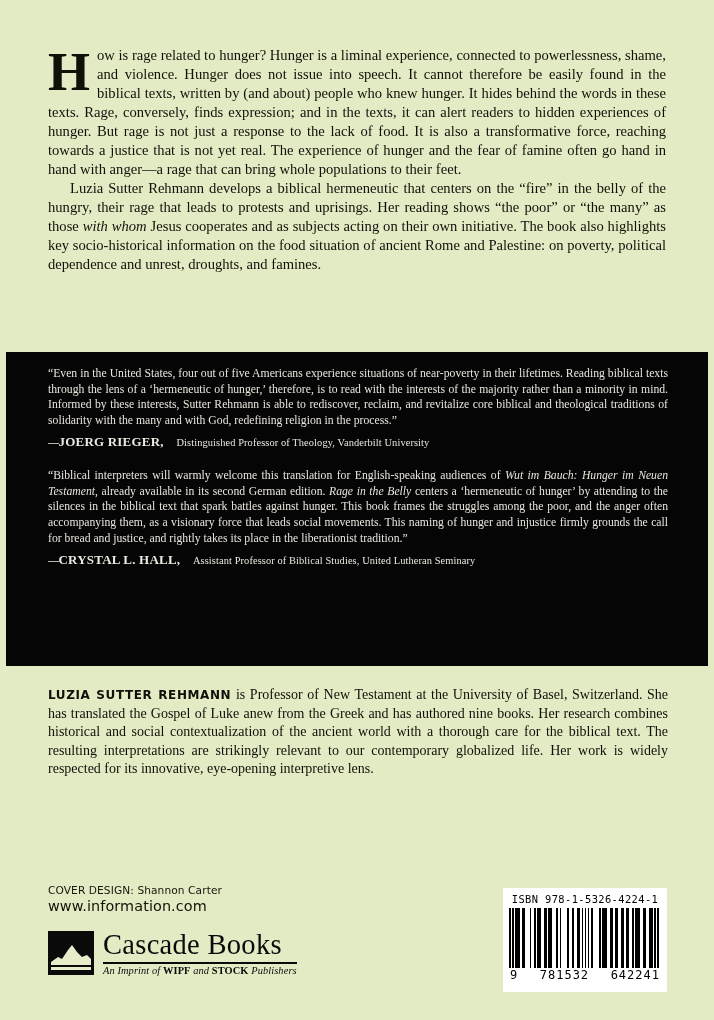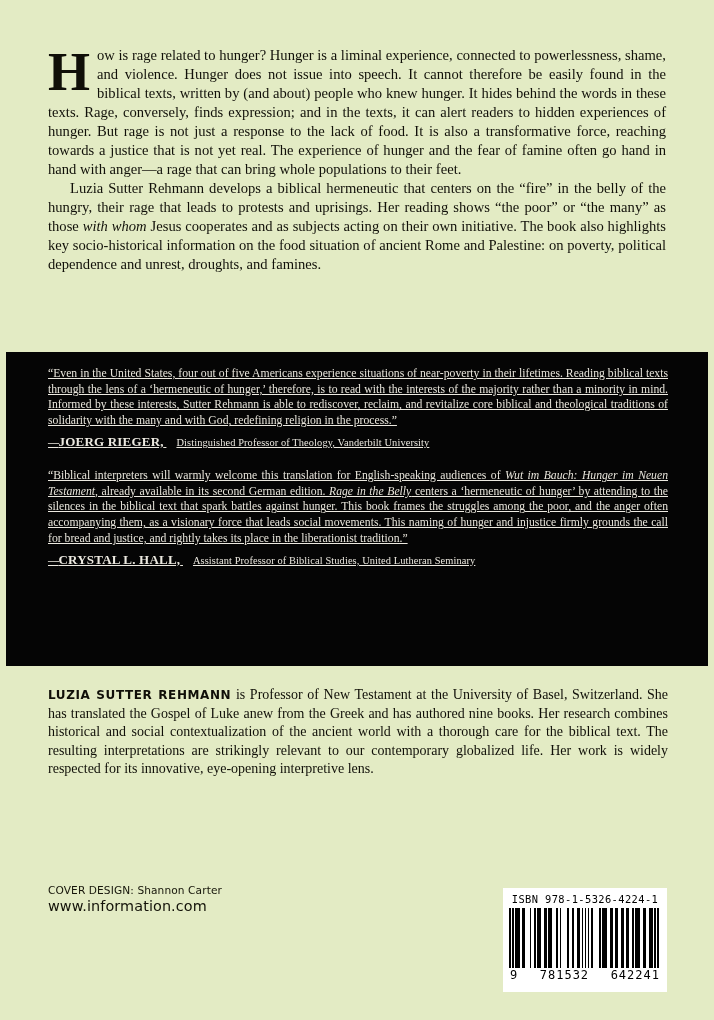--- a/index.html
+++ b/index.html
@@ -47,21 +47,21 @@
     position:absolute;
     left:6px; top:352px;
     width:702px; height:314px;
     background:#050505;
     color:#ece9e0;
   }
   .endorse-inner {
     position:absolute;
     left:42px; top:14px; width:620px;
   }
-  .endorsement { margin-bottom:4px;text-decoration:underline; }
+  .endorsement { margin-bottom:4px; }
   .endorsement .quote {
     font-size:11.7px;
     line-height:1.345;
     text-align:justify;
     color:#e9e6dc;
   }
   .endorsement .quote i { font-style:italic; }
   .endorsement .attrib {
     margin-top:5px;
     font-size:11px;
@@ -205,20 +205,34 @@
     <span class="authorname">LUZIA SUTTER REHMANN</span><span> is Professor of New Testament at the University of Basel, Switzerland. She has translated the Gospel of Luke anew from the Greek and has authored nine books. Her research combines historical and social contextualization of the ancient world with a thorough care for the biblical text. The resulting interpretations are strikingly relevant to our contemporary globalized life. Her work is widely respected for its innovative, eye-opening interpretive lens.</span>
   </div>
 
   <div class="footer">
 
     <div class="credits">
       <div class="cover-design">COVER DESIGN: Shannon Carter</div>
       <div class="weburl">www.information.com</div>
     </div>
 
+    <div class="publisher">
+      <div class="logo-mark">
+        <svg width="46" height="44" viewBox="0 0 46 44" aria-hidden="true">
+          <rect x="0" y="0" width="46" height="44" fill="#0a0a0a"></rect>
+          <path d="M3 31 L10 26 L14 28 L20 19 L24 14 L29 21 L34 26 L39 24 L43 28 L43 34 L3 34 Z" fill="#e8eccb"></path>
+          <rect x="3" y="36" width="40" height="3" fill="#e8eccb"></rect>
+        </svg>
+      </div>
+      <div class="logo-text">
+        <div class="logo-name">Cascade Books</div>
+        <div class="logo-rule"></div>
+        <div class="logo-tag"><span>An Imprint of </span><b>WIPF</b><span> and </span><b>STOCK</b><span> Publishers</span></div>
+      </div>
+    </div>
 
     <div class="barcode-box">
       <div class="isbn-line"><span>ISBN</span> <span>978-1-5326-4224-1</span></div>
       <div class="bars" id="bars">
           <span class="" style="width:1.5789473684210527px"></span>
           <span class="w" style="width:1.5789473684210527px"></span>
           <span class="" style="width:1.5789473684210527px"></span>
           <span class="w" style="width:1.5789473684210527px"></span>
           <span class="" style="width:1.5789473684210527px"></span>
           <span class="" style="width:1.5789473684210527px"></span>

